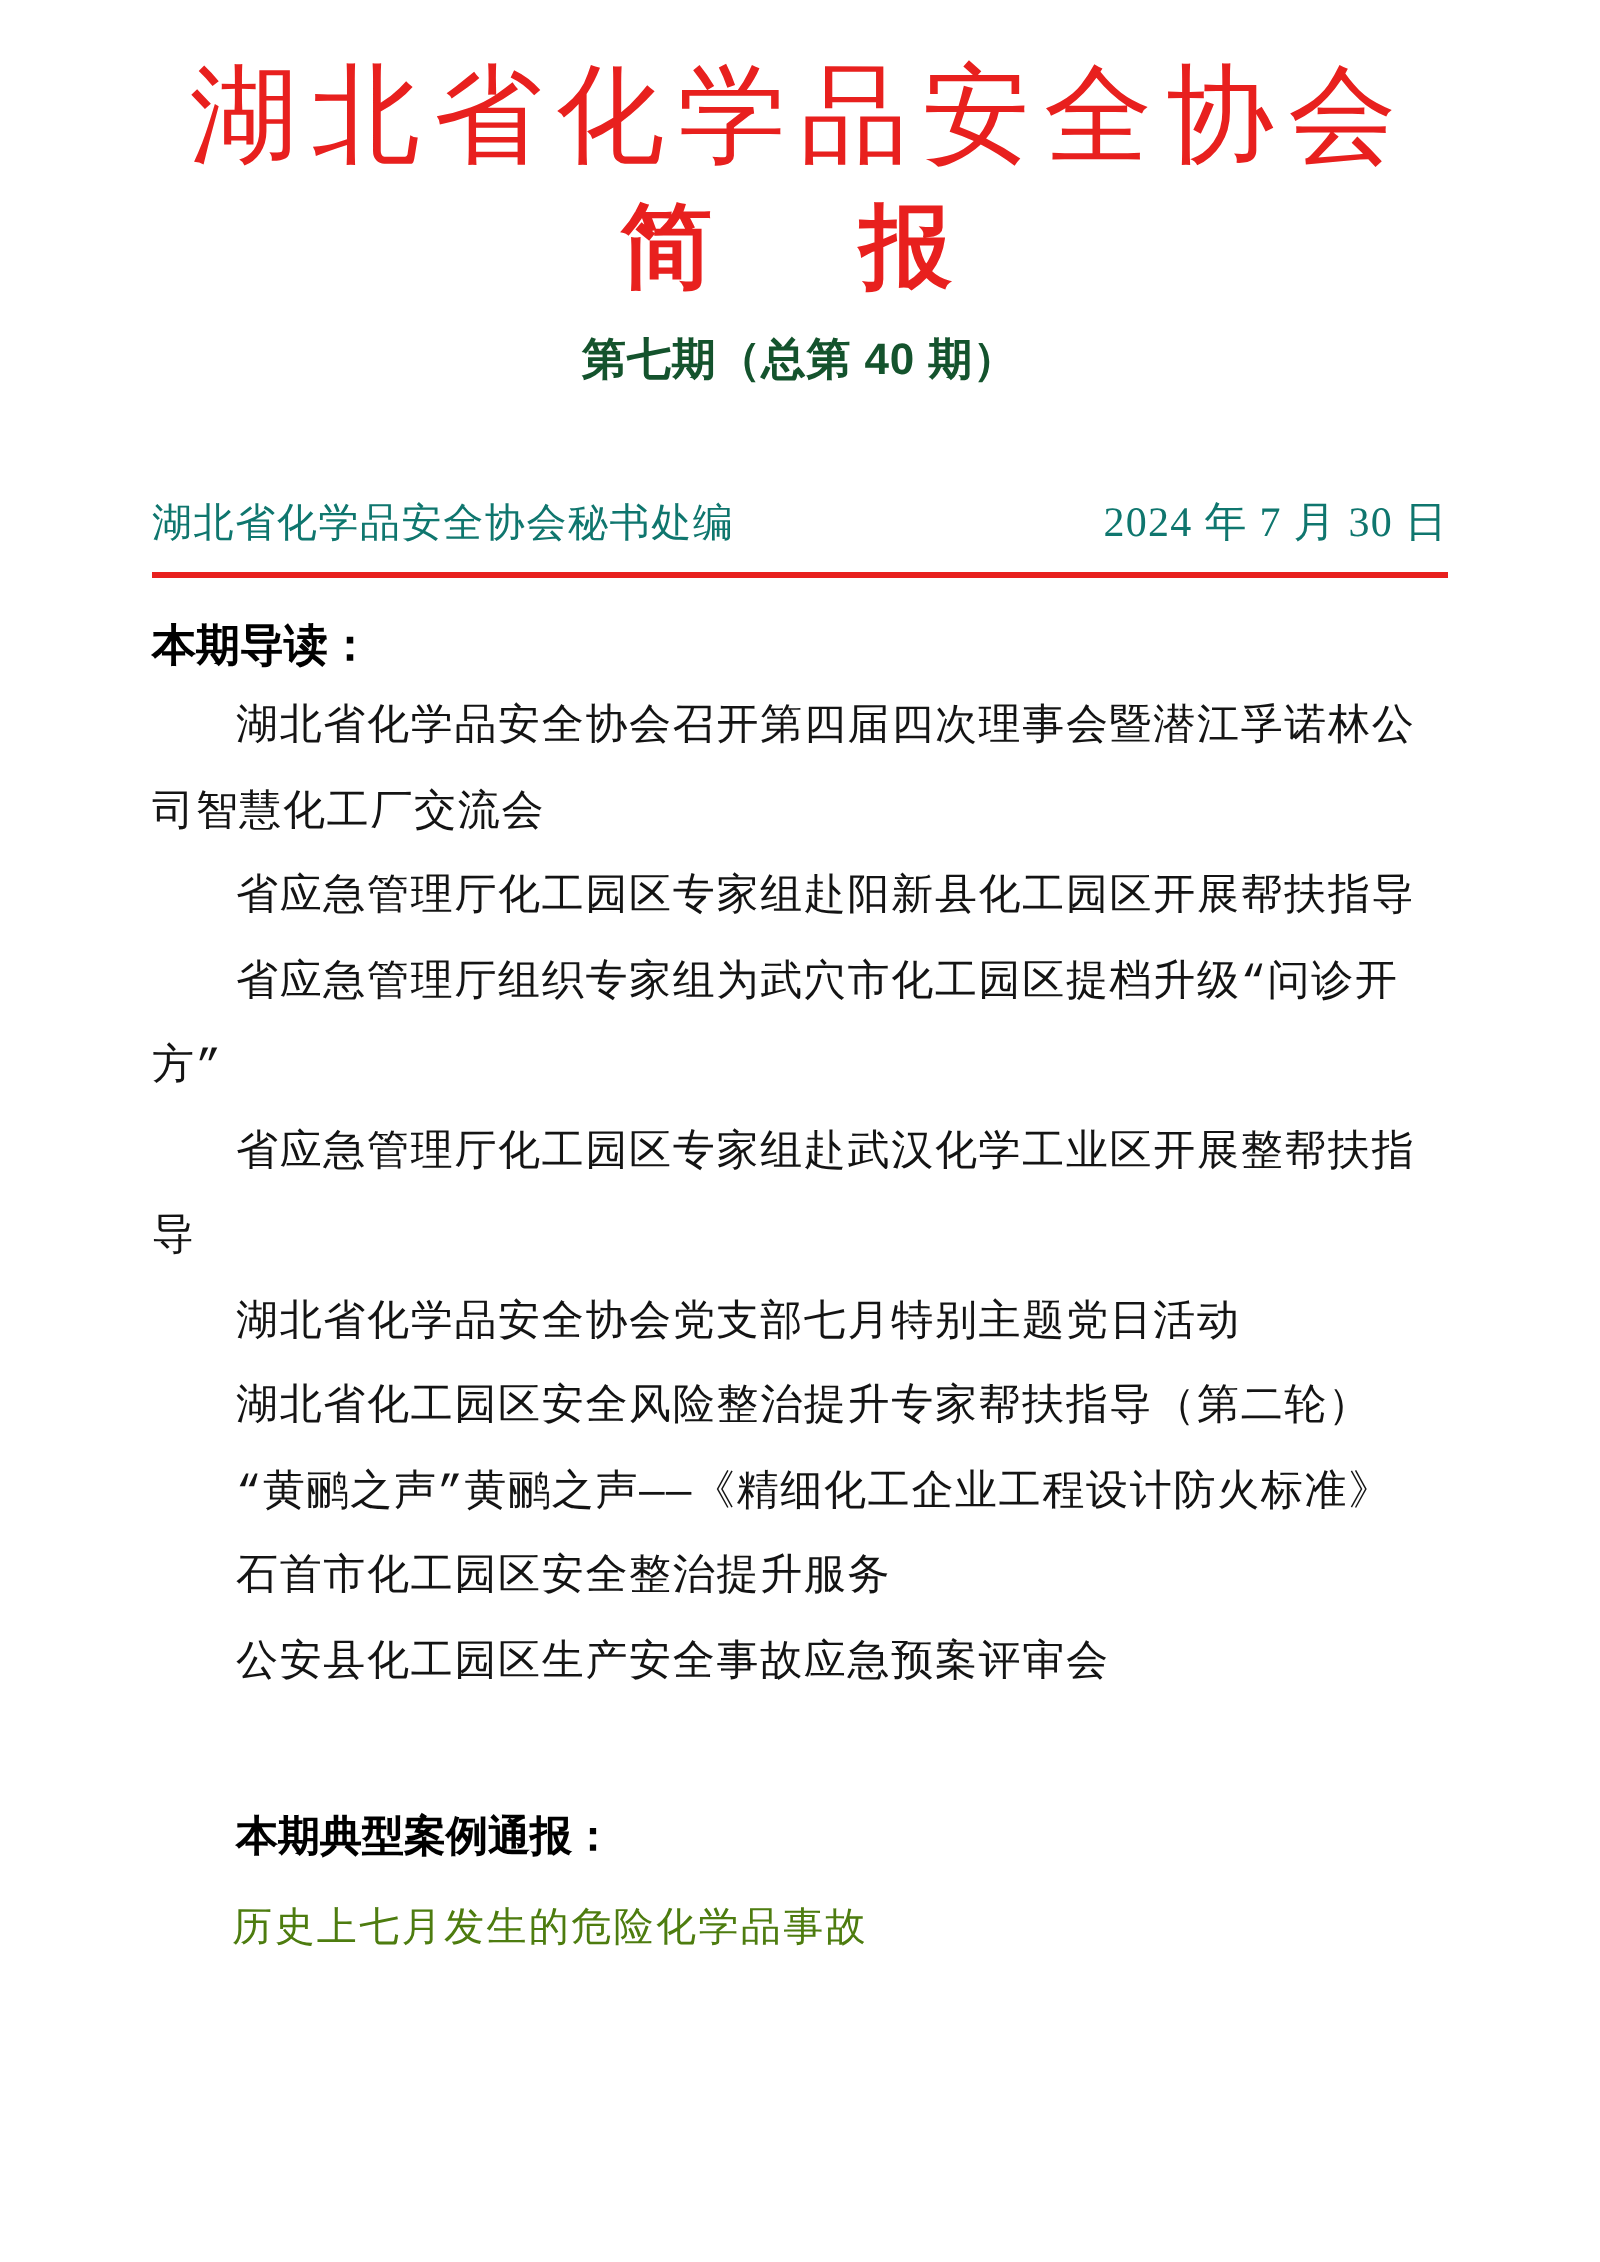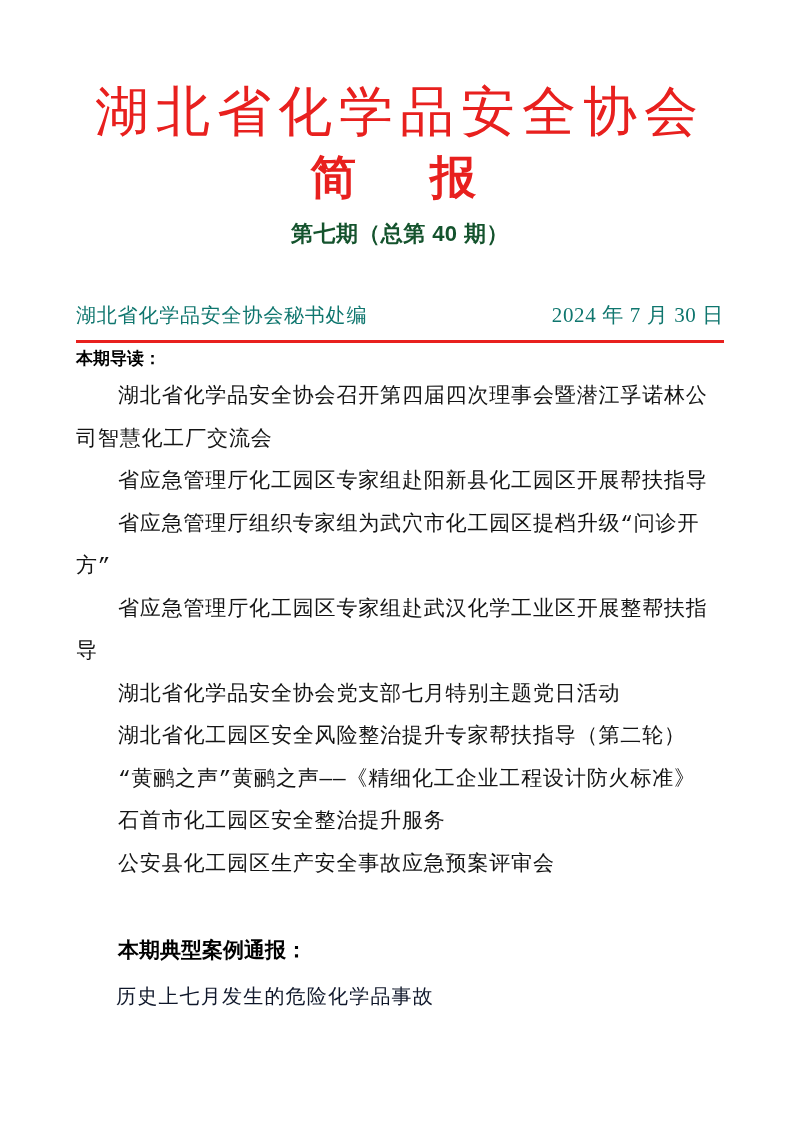--- a/index.html
+++ b/index.html
@@ -7,21 +7,21 @@
   body {
     width: 800px;
     height: 1131px;
     font-family: "Liberation Serif", serif;
     color: #111111;
     overflow: hidden;
   }
   .page {
     width: 800px;
     height: 1131px;
-    padding: 80px 76px 0 76px;
+    padding: 26px 76px 0 76px;
     position: relative;
     background: #ffffff;
   }
   .masthead { text-align: center; }
   .org-title {
     font-family: "Liberation Serif", "DejaVu Serif", serif;
     font-size: 54px;
     font-weight: 500;
     color: var(--accent-red, #e8201e);
     letter-spacing: 0.13em;
@@ -56,23 +56,23 @@
   .editor { font-family: "Liberation Serif", "DejaVu Serif", serif; letter-spacing: 0.04em; }
   .pub-date { font-family: "Liberation Serif", "DejaVu Serif", serif; font-size: 21px; letter-spacing: 0.03em; }
   .red-rule {
     margin-top: 11px;
     height: 3px;
     width: 100%;
     background: var(--accent-red, #e8201e);
     border: none;
   }
   .guide-heading {
-    margin-top: 4px;
+    margin-top: 19px;
     font-family: "Liberation Sans", "DejaVu Sans", sans-serif;
-    font-size: 17px;
+    font-size: 22px;
     font-weight: bold;
     color: #000000;
   }
   .toc {
     margin-top: 6px;
   }
   .toc p.item {
     font-family: Liberation Mono, monospace;
     font-size: 21px;
     line-height: 42.5px;
@@ -88,21 +88,21 @@
     font-weight: bold;
     color: #000000;
   }
   .cases-list { margin-top: 12px; }
   .cases-list p.item {
     font-family: "Liberation Serif", "DejaVu Serif", serif;
     font-size: 20px;
     line-height: 40px;
     text-indent: 2em;
     letter-spacing: 0.06em;
-    color: #0f172a;
+    color: #4d7c0f;
   }
 </style>
 </head>
 <body>
 
 <div class="page">
 
   <div class="masthead">
     <div class="org-title">湖北省化学品安全协会</div>
     <div class="bulletin-title">简　报</div>

